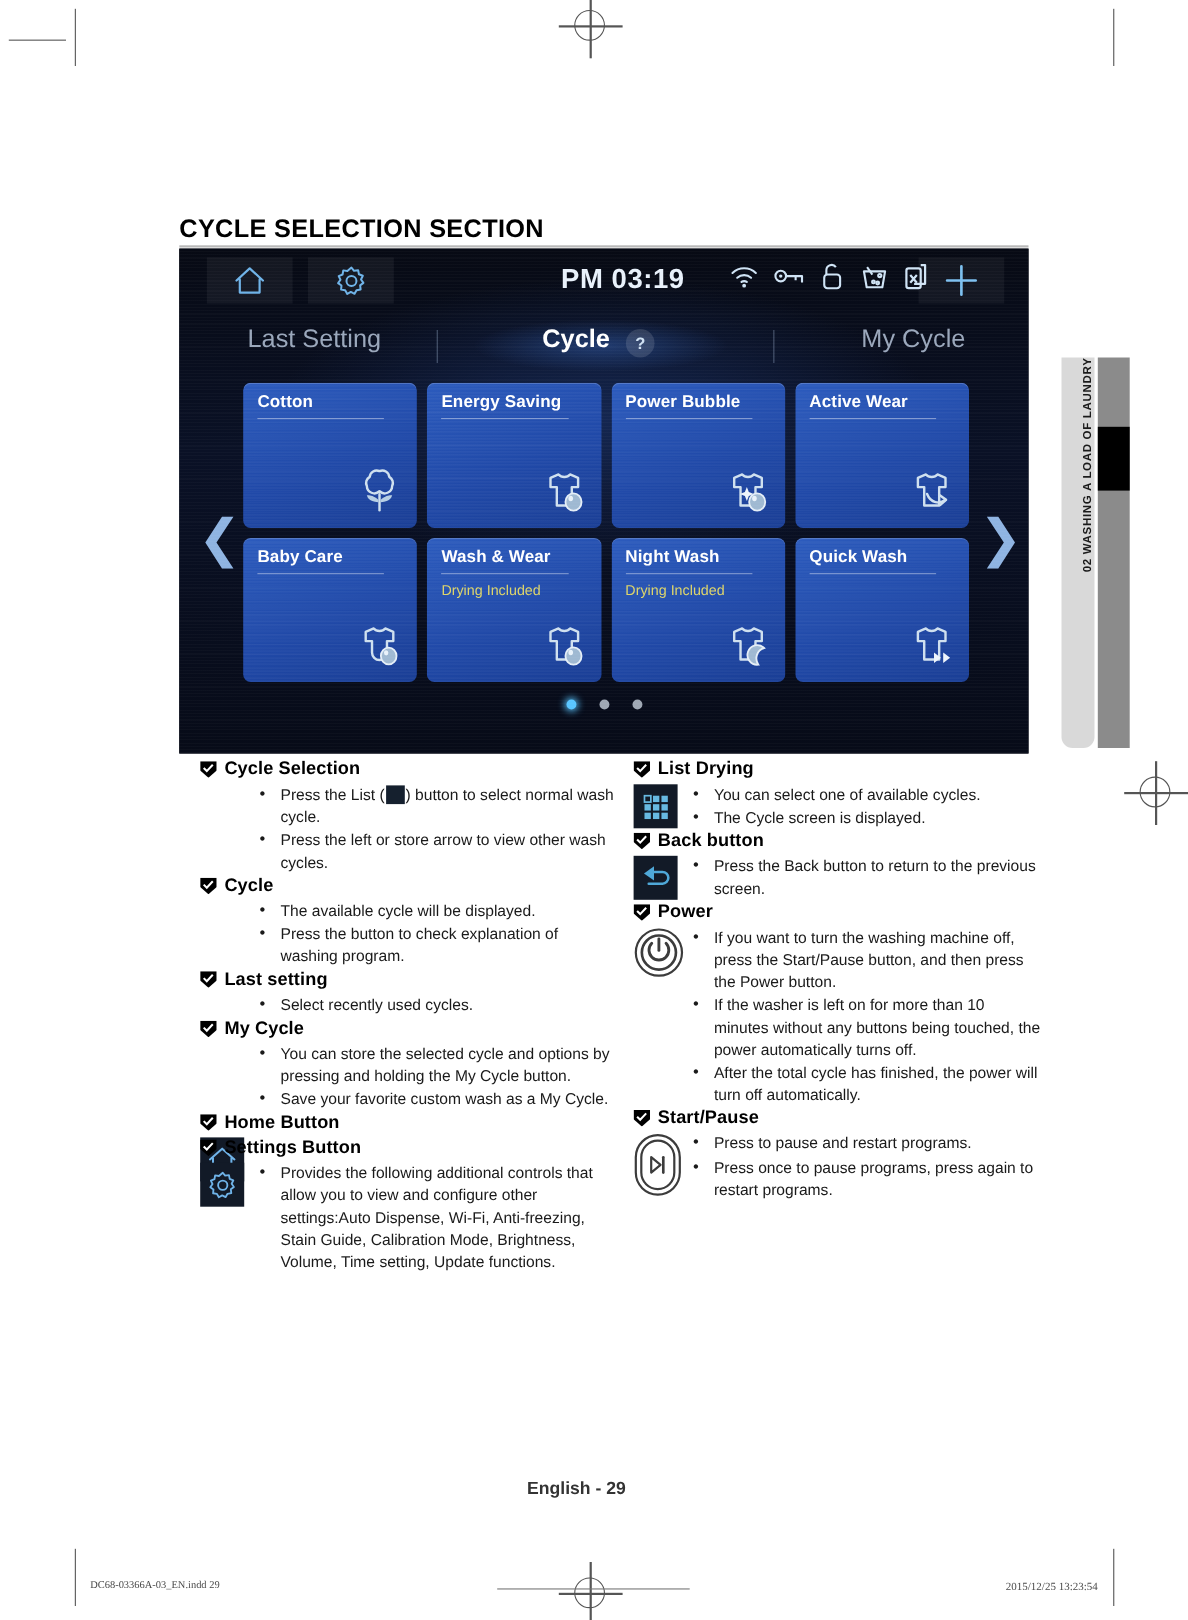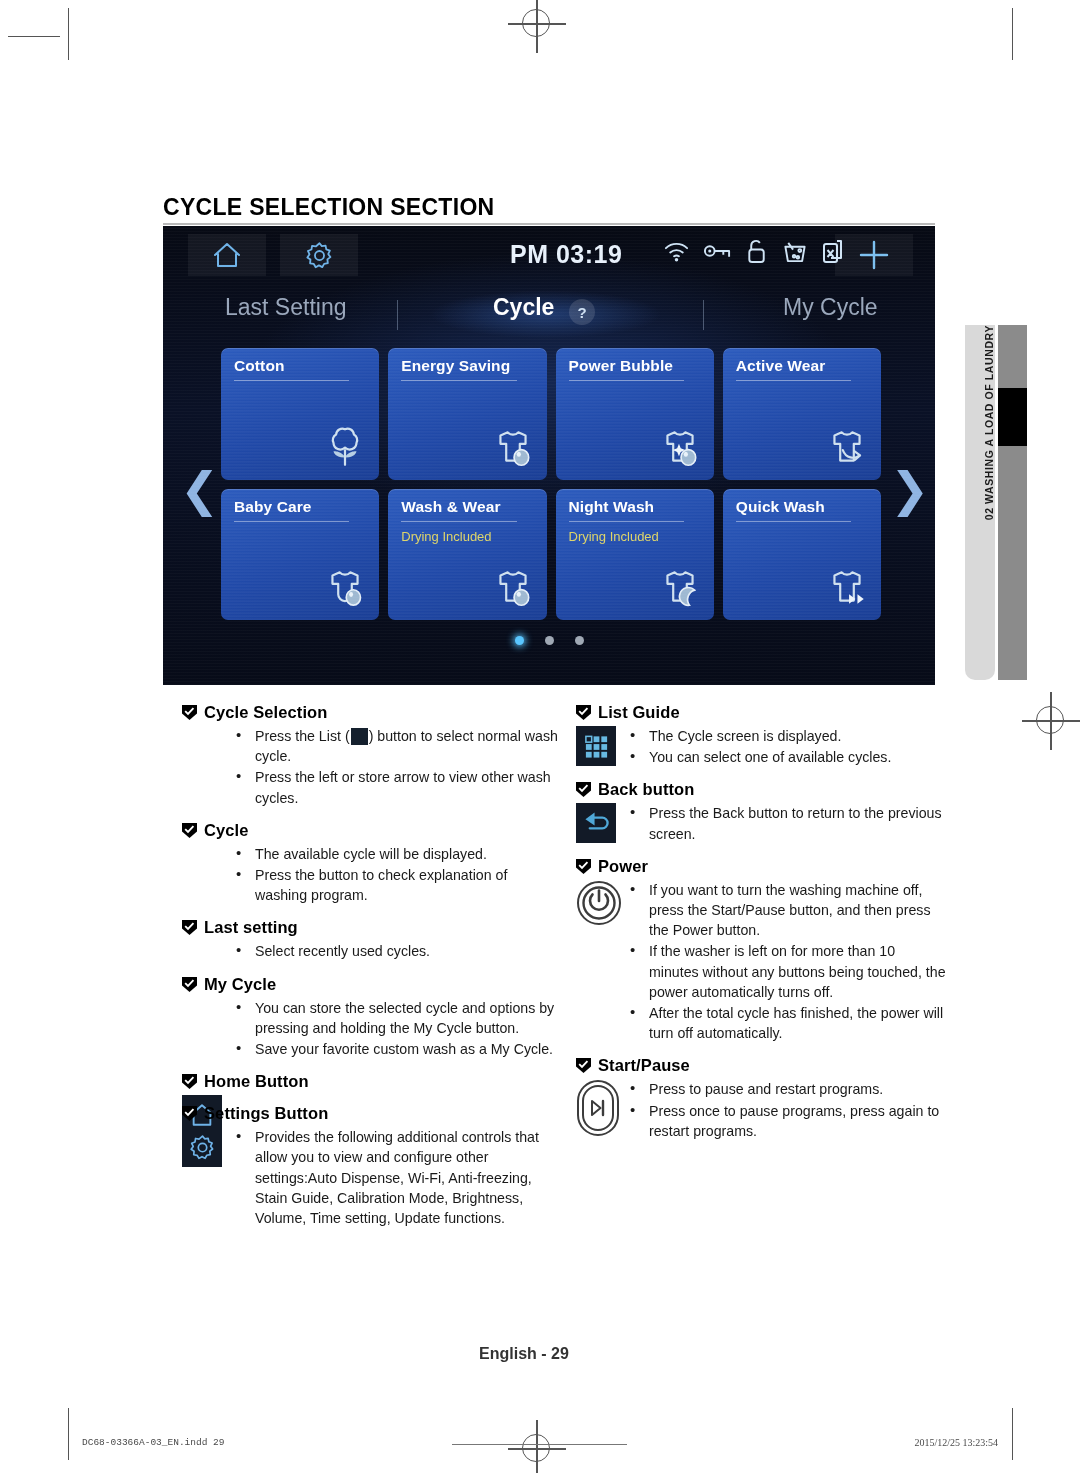--- a/index.html
+++ b/index.html
@@ -138,21 +138,21 @@
   
   .col { position:absolute; top:690px; }
   .col-l { left:182px; width:378px; }
   .col-r { left:576px; width:372px; }
 
   .blk { position:relative; }
   .blk h3 {
     font-size:16.5px; font-weight:bold; color:#000; margin:11px 0 4px 0;
     display:flex; align-items:center; gap:7px; letter-spacing:.1px;
   }
-  .blk h3:first-child { margin-top:13px; }
+  .blk h3:first-child { margin-top:0; }
   .chk { display:inline-block; width:15px; height:15px; flex:0 0 15px; }
   ul.bl { list-style:none; margin:0 0 0 48px; padding:0; }
   ul.bl li {
     position:relative; font-size:14.2px; line-height:20.2px; color:#1a1a1a;
     padding-left:25px; margin-bottom:1px;
   }
   ul.bl li::before {
     content:"•"; position:absolute; left:6px; top:-1px; font-size:15px; color:#1a1a1a;
   }
   .ico-box {
@@ -164,21 +164,21 @@
   .inline-list-ico{
     display:inline-block; vertical-align:-4px; width:17px; height:17px;
     background:#15202e; margin:0 1px;
   }
 
   
   .page-num {
     position:absolute; left:0; top:1345px; width:1048px; text-align:center;
     font-size:16px; font-weight:bold; color:#333;
   }
-  .foot-l { position:absolute; left:82px; top:1437px; font-size:9.5px; color:#4a4a4a; font-family:Liberation Mono, monospace; }
+  .foot-l { position:absolute; left:82px; top:1437px; font-size:9.5px; color:#4a4a4a; font-family:Liberation Serif, serif; }
   .foot-r { position:absolute; right:82px; top:1437px; font-size:10px; color:#4a4a4a; font-family:"Liberation Serif", serif; }
   .foot-rule { position:absolute; left:452px; top:1444px; width:175px; height:1.2px; background:#777; }
 </style>
 </head>
 <body>
 
 <div class="page">
 
   <div class="reg top">
       <div class="h"></div>
@@ -463,40 +463,40 @@
         </ul>
       </div>
     </div>
   <div class="col col-r" id="col-right">
       <div class="blk">
         <h3>
           <span class="chk"><svg viewBox="0 0 16 16" width="15" height="15">
               <path d="M0 0 H16 V9 L8 16 L0 9 Z" fill="#000"></path>
               <path d="M3.4 6.6 L6.4 9.6 L12.2 3.4" fill="none" stroke="#fff" stroke-width="2"></path>
             </svg></span>
-          <span>List Guide</span>
+          <span>List Drying</span>
         </h3>
         <div class="ico-box" style="margin-top: 2px; top: 21px;">
           <svg width="27" height="27" viewBox="0 0 28 28">
       <g fill="#67b9e2">
         <rect x="3" y="3.5" width="6" height="6" fill="none" stroke="#67b9e2" stroke-width="1.6"></rect>
         <rect x="11" y="3.5" width="6" height="6"></rect>
               <rect x="19" y="3.5" width="6" height="6"></rect>
         <rect x="3" y="11.5" width="6" height="6"></rect>
               <rect x="11" y="11.5" width="6" height="6"></rect>
               <rect x="19" y="11.5" width="6" height="6"></rect>
         <rect x="3" y="19.5" width="6" height="6"></rect>
               <rect x="11" y="19.5" width="6" height="6"></rect>
               <rect x="19" y="19.5" width="6" height="6"></rect>
       </g>
           </svg>
         </div>
         <ul class="bl">
+          <li>You can select one of available cycles.</li>
           <li>The Cycle screen is displayed.</li>
-          <li>You can select one of available cycles.</li>
         </ul>
       </div>
       <div class="blk">
         <h3>
           <span class="chk"><svg viewBox="0 0 16 16" width="15" height="15">
               <path d="M0 0 H16 V9 L8 16 L0 9 Z" fill="#000"></path>
               <path d="M3.4 6.6 L6.4 9.6 L12.2 3.4" fill="none" stroke="#fff" stroke-width="2"></path>
             </svg></span>
           <span>Back button</span>
         </h3>

